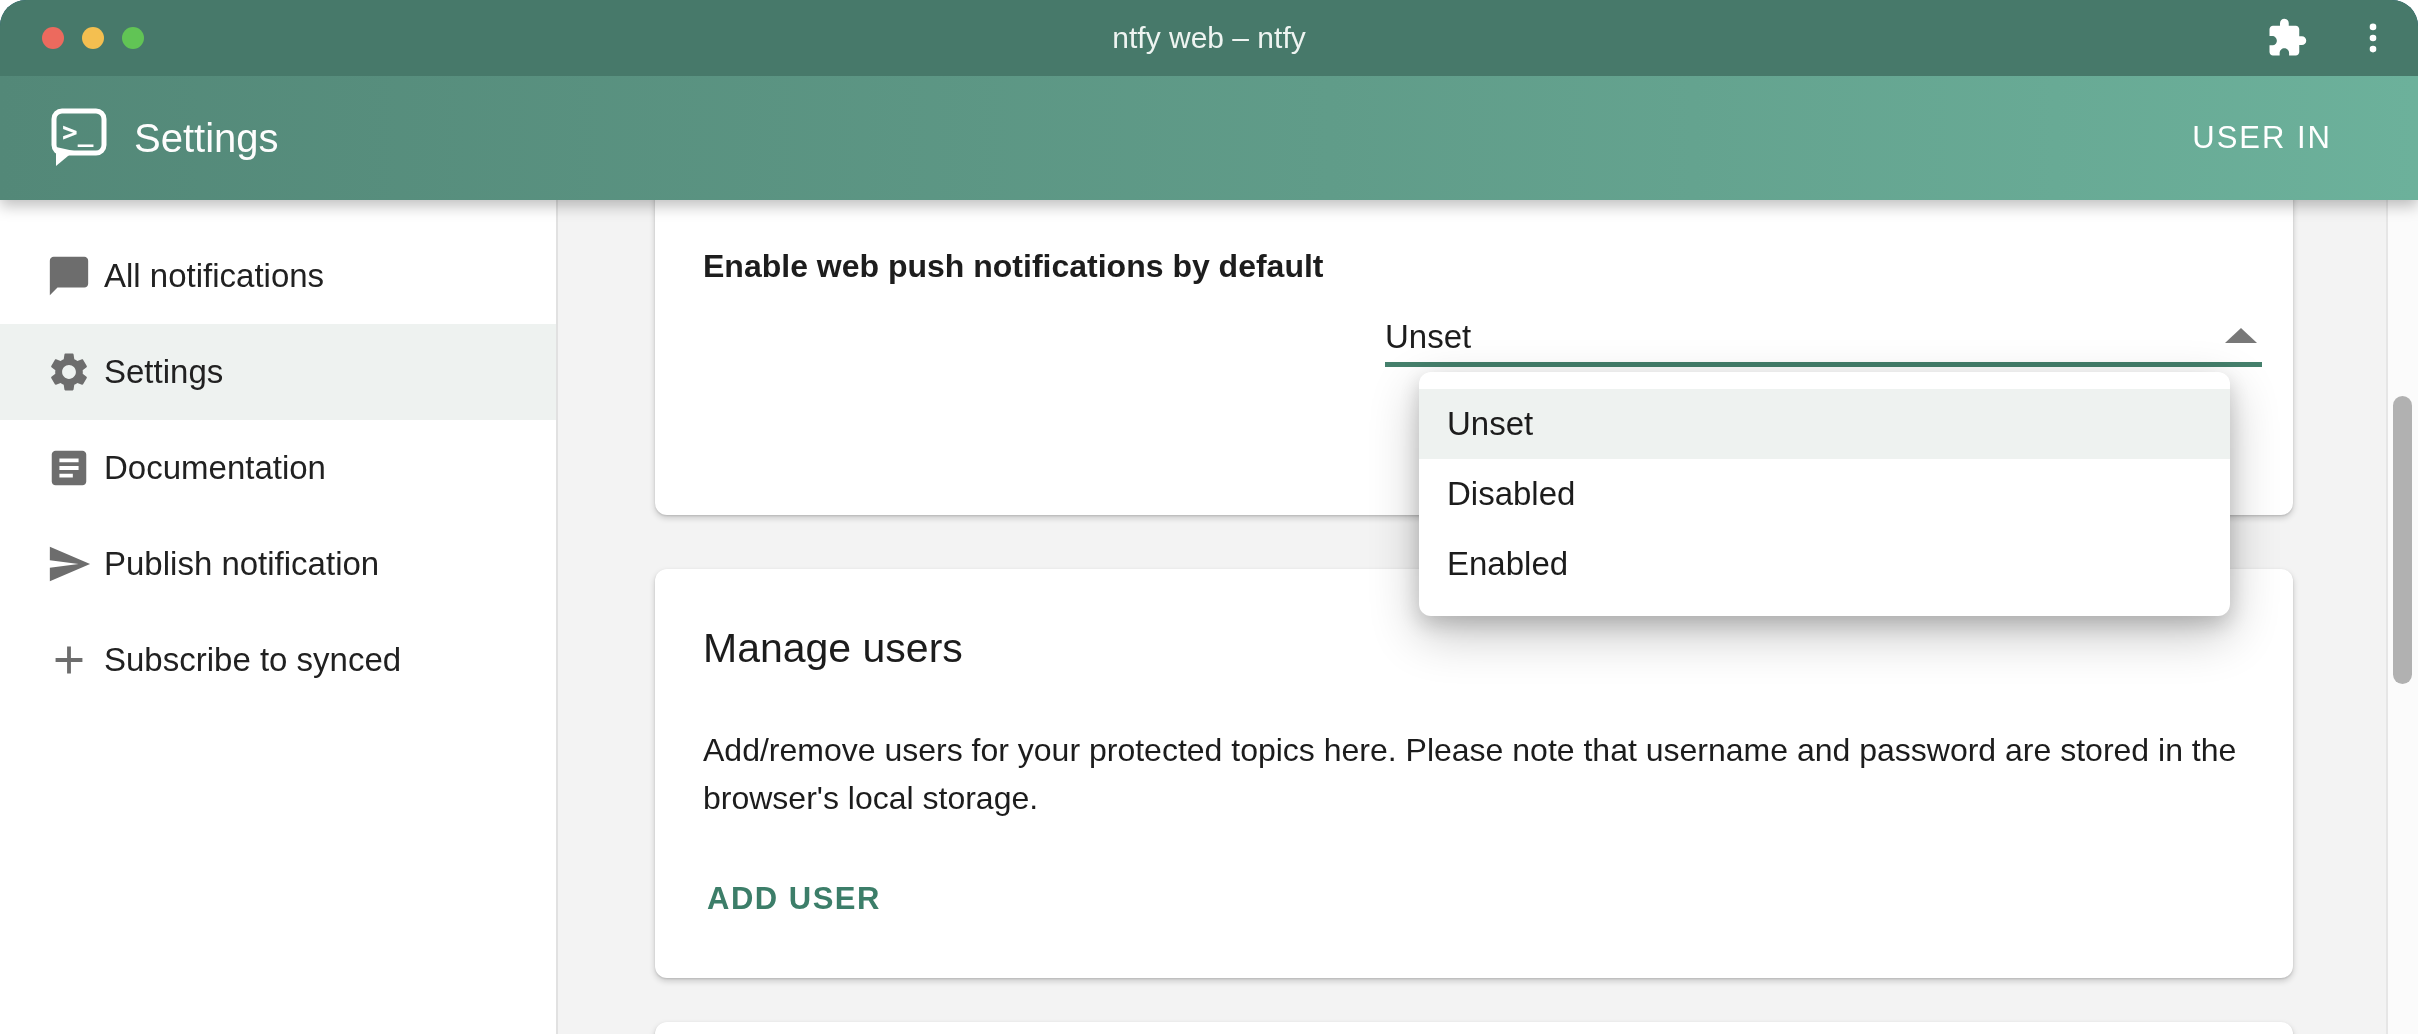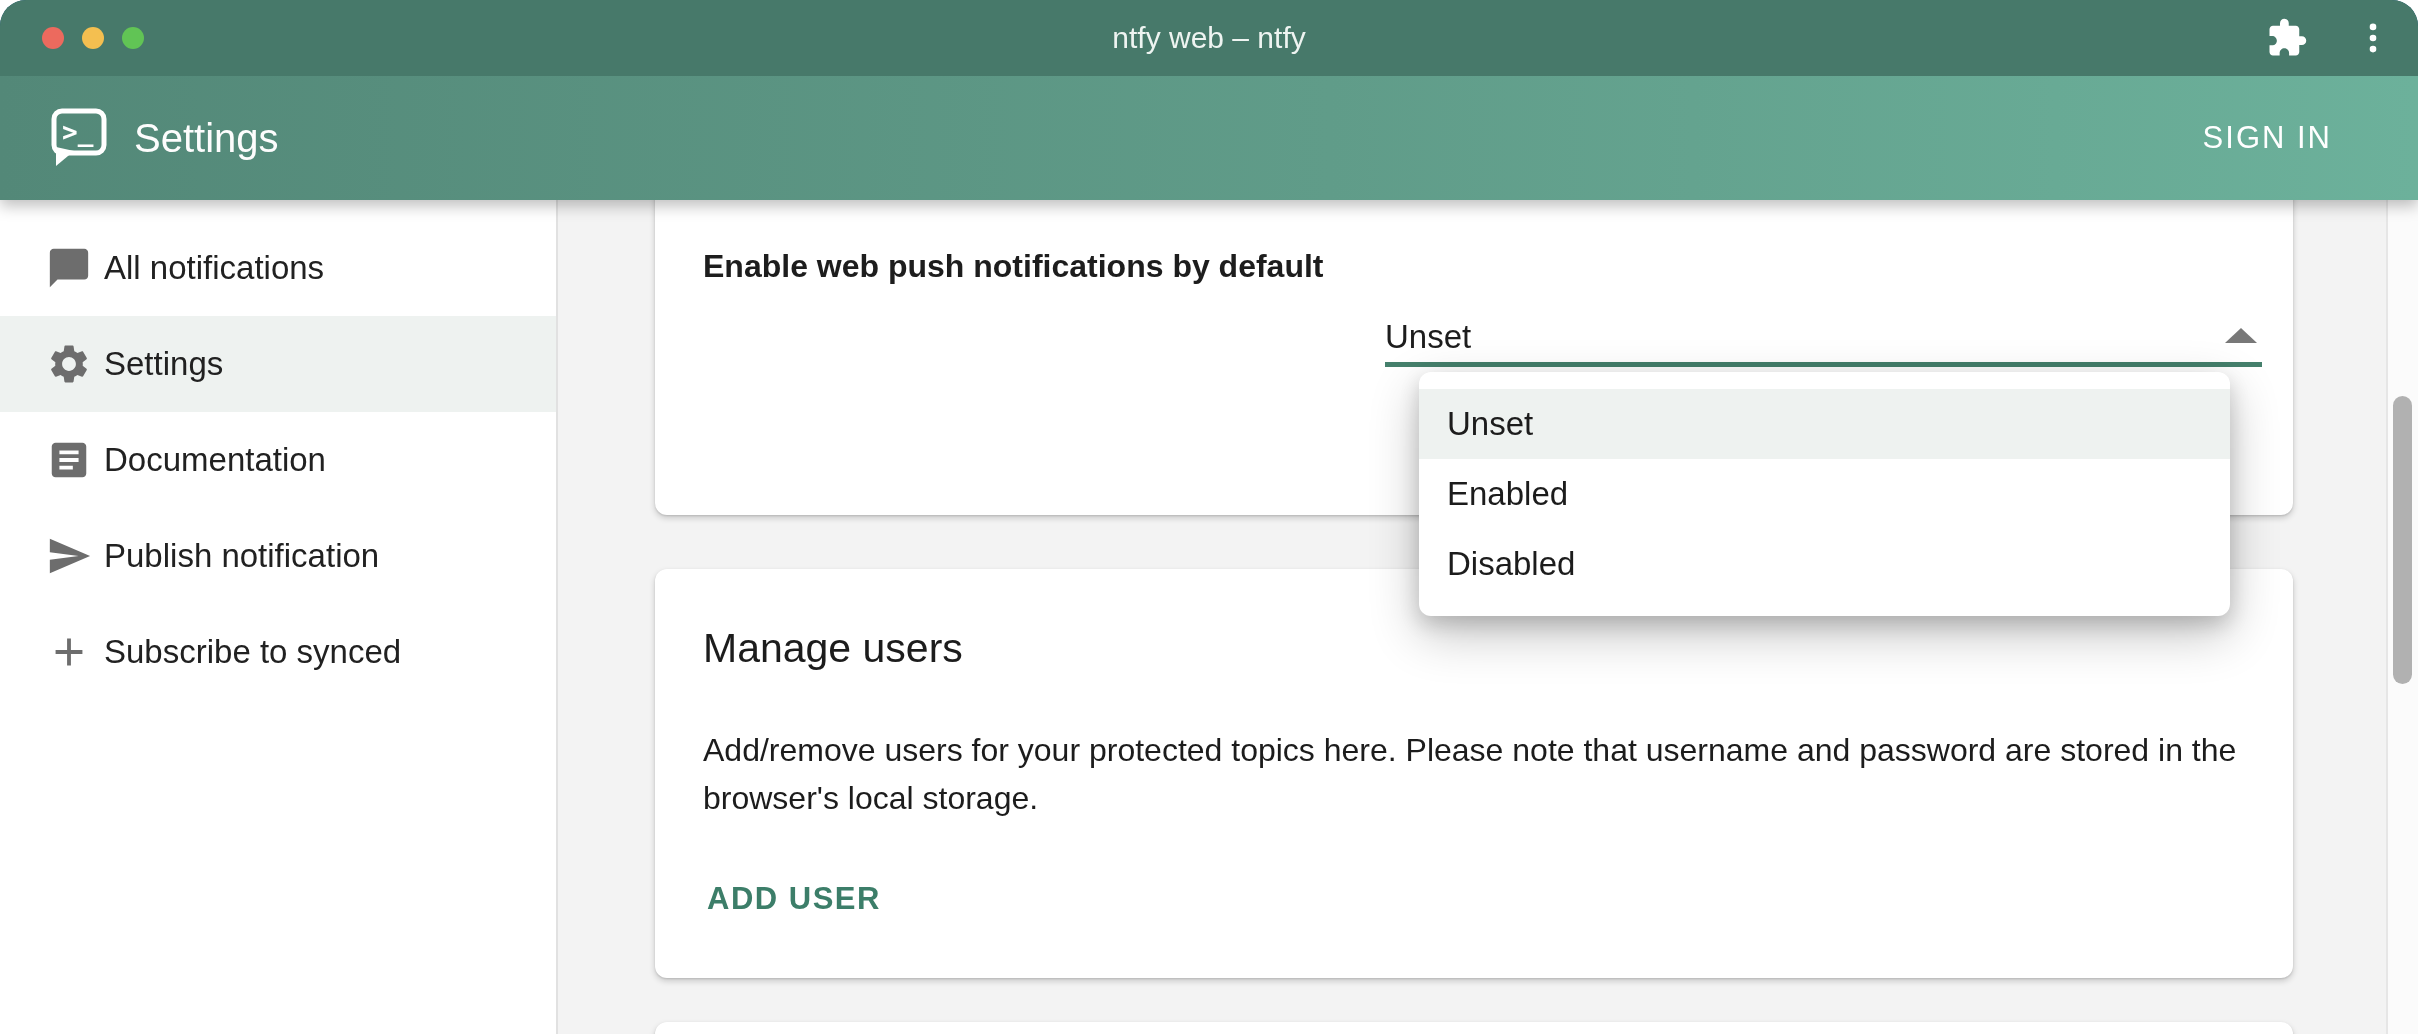--- a/index.html
+++ b/index.html
@@ -27,21 +27,21 @@
   .logo { margin-left:50px; width:58px; height:62px; flex:0 0 auto; }
   .appbar-title { margin-left:26px; color:#fdfdfd; font-size:40px; font-weight:500; }
   .signin { position:absolute; right:80px; top:0; height:124px; background:none; border:none;
             color:#ffffff; font-family:"Liberation Sans",sans-serif; font-size:31px; font-weight:500; letter-spacing:2px; }
 
   
   .content { position:absolute; left:0; top:200px; width:2418px; height:834px; background:#f3f3f3; overflow:hidden; }
 
   
   .sidebar { position:absolute; left:0; top:0; bottom:0; width:558px; background:#ffffff;
-             border-right:2px solid #e1e1e1; box-sizing:border-box; padding-top:20px; }
+             border-right:2px solid #e1e1e1; box-sizing:border-box; padding-top:28px; }
   .side-item { position:relative; height:96px; }
   .side-item.selected { background:#eef2f0; }
   .side-icon { position:absolute; left:46px; top:25px; width:46px; height:46px; }
   .side-label { position:absolute; left:104px; top:0; height:96px; line-height:96px; font-size:33px; color:#212121; white-space:nowrap; }
 
   
   .card { position:absolute; left:655px; width:1638px; background:#ffffff; border-radius:12px;
           box-shadow:0 3px 6px rgba(0,0,0,0.18), 0 1px 2px rgba(0,0,0,0.12); }
   .card1 { top:-22px; height:337px; z-index:1; }
   .card2 { top:369px; height:409px; z-index:1; }
@@ -101,21 +101,21 @@
     </div>
   </div>
 
   <div class="appbar">
     <svg class="logo" viewBox="0 0 58 62">
       <rect x="4" y="4" width="50" height="42" rx="8" fill="none" stroke="#ffffff" stroke-width="5"></rect>
       <polygon points="6,40 6,59 24,44" fill="#ffffff"></polygon>
       <text x="12" y="34" font-family="'DejaVu Sans Mono', monospace" font-size="26" font-weight="700" fill="#ffffff">&gt;_</text>
     </svg>
     <div class="appbar-title">Settings</div>
-    <button class="signin">SIGN IN</button>
+    <button class="signin">USER IN</button>
   </div>
 
   <div class="content">
 
     <nav class="sidebar">
       <div class="side-item">
         <svg class="side-icon" viewBox="0 0 24 24" fill="#6d6d6d">
           <path d="M20 2H4c-1.1 0-2 .9-2 2v18l4-4h14c1.1 0 2-.9 2-2V4c0-1.1-.9-2-2-2z"></path>
         </svg>
         <span class="side-label">All notifications</span>
@@ -158,22 +158,22 @@
     <section class="card card2">
       <div class="mu-heading">Manage users</div>
       <div class="mu-desc">Add/remove users for your protected topics here. Please note that username and password are stored in the browser's local storage.</div>
       <button class="add-user">ADD USER</button>
     </section>
 
     <section class="card card3"></section>
 
     <div class="menu" role="listbox">
       <div class="menu-item selected" role="option" aria-selected="true">Unset</div>
+      <div class="menu-item" role="option">Disabled</div>
       <div class="menu-item" role="option">Enabled</div>
-      <div class="menu-item" role="option">Disabled</div>
     </div>
 
     <div class="scrollbar">
       <div class="scroll-thumb"></div>
     </div>
 
   </div>
 </div>
 
 </body></html>

